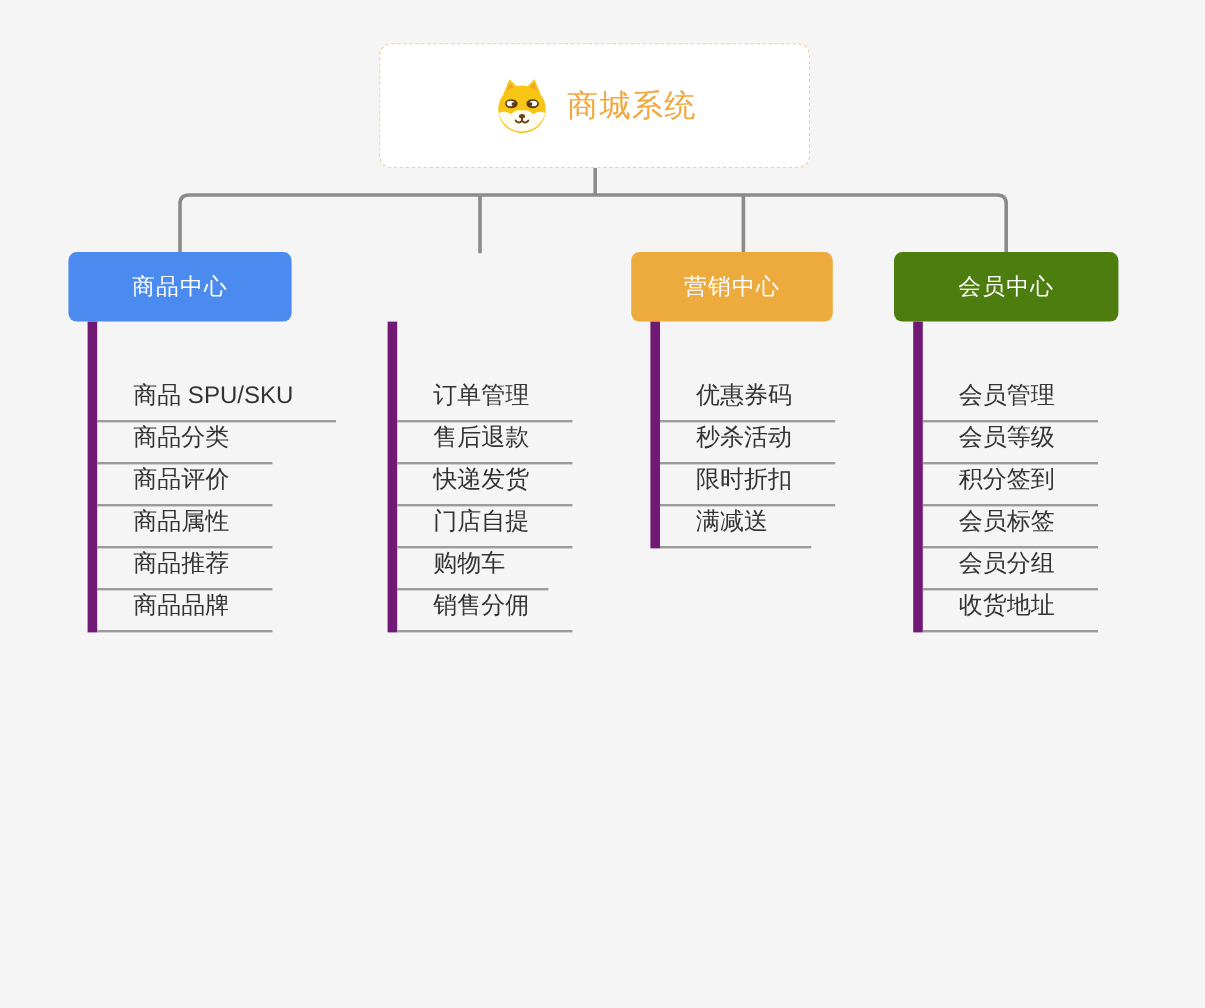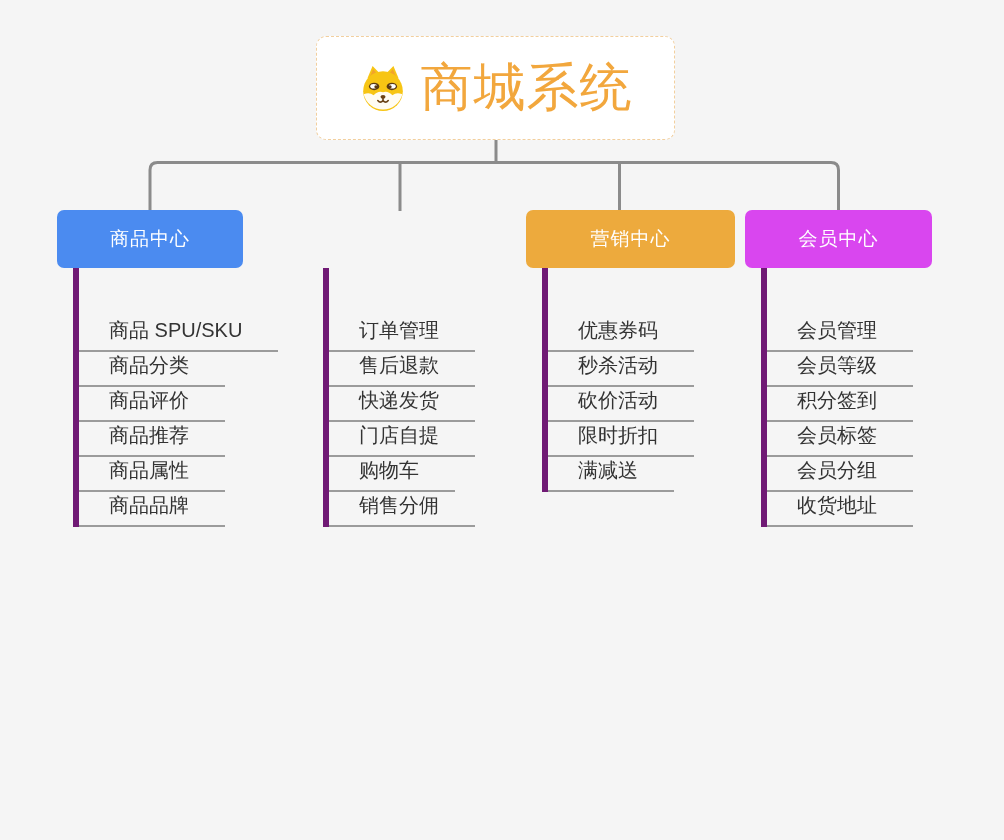--- a/index.html
+++ b/index.html
@@ -28,21 +28,21 @@
     box-sizing:border-box;
     background:#ffffff;
     border:1px dashed #f2cf9e;
     border-radius:10px;
     display:flex;
     align-items:center;
     justify-content:center;
     gap:14px;
   }
   .root-title{
-    font-size:52px;
+    font-size:26px;
     font-weight:500;
     color:#f2a73d;
     letter-spacing:1px;
     white-space:nowrap;
   }
   .root-icon{width:48px;height:48px;flex:0 0 auto;}
   
   .branch-node{
     position:absolute;
     top:210px;
@@ -51,27 +51,27 @@
     display:flex;
     align-items:center;
     justify-content:center;
     color:#ffffff;
     font-size:19px;
     letter-spacing:1px;
     white-space:nowrap;
   }
   .branch-1{left:57px;width:186px;}
   .branch-2{left:307px;width:186px;}
-  .branch-3{left:526px;width:209px;}
+  .branch-3{left:526px;width:168px;}
   .branch-4{left:745px;width:187px;}
   
   .leaf-column{
     position:absolute;
     top:268px;
-    border-left:6px solid #701a75;
+    border-left:8px solid #701a75;
     text-align:center;
   }
   .col-1{left:73px;}
   .col-2{left:323px;}
   .col-3{left:542px;}
   .col-4{left:761px;}
   .leaf{
     width:fit-content;
     padding:0 36px 7px 30px;
     border-bottom:2px solid #9b9b9b;
@@ -120,46 +120,45 @@
     </svg>
     <span class="root-title">商城系统</span>
   </div>
 
   <div class="branch-node branch-1" style="background: rgb(75, 139, 240);">
     <span>商品中心</span>
   </div>
   <div class="branch-node branch-3" style="background: rgb(237, 170, 61);">
     <span>营销中心</span>
   </div>
-  <div class="branch-node branch-4" style="background: #d946ef;">
+  <div class="branch-node branch-4" style="background: #4d7c0f;">
     <span>会员中心</span>
   </div>
 
   <div class="leaf-column col-1">
     <div class="leaf">商品 SPU/SKU</div>
     <div class="leaf">商品分类</div>
     <div class="leaf">商品评价</div>
+    <div class="leaf">商品属性</div>
     <div class="leaf">商品推荐</div>
-    <div class="leaf">商品属性</div>
     <div class="leaf">商品品牌</div>
   </div>
 
   <div class="leaf-column col-2">
     <div class="leaf">订单管理</div>
     <div class="leaf">售后退款</div>
     <div class="leaf">快递发货</div>
     <div class="leaf">门店自提</div>
     <div class="leaf">购物车</div>
     <div class="leaf">销售分佣</div>
   </div>
 
   <div class="leaf-column col-3">
     <div class="leaf">优惠券码</div>
     <div class="leaf">秒杀活动</div>
-    <div class="leaf">砍价活动</div>
     <div class="leaf">限时折扣</div>
     <div class="leaf">满减送</div>
   </div>
 
   <div class="leaf-column col-4">
     <div class="leaf">会员管理</div>
     <div class="leaf">会员等级</div>
     <div class="leaf">积分签到</div>
     <div class="leaf">会员标签</div>
     <div class="leaf">会员分组</div>

